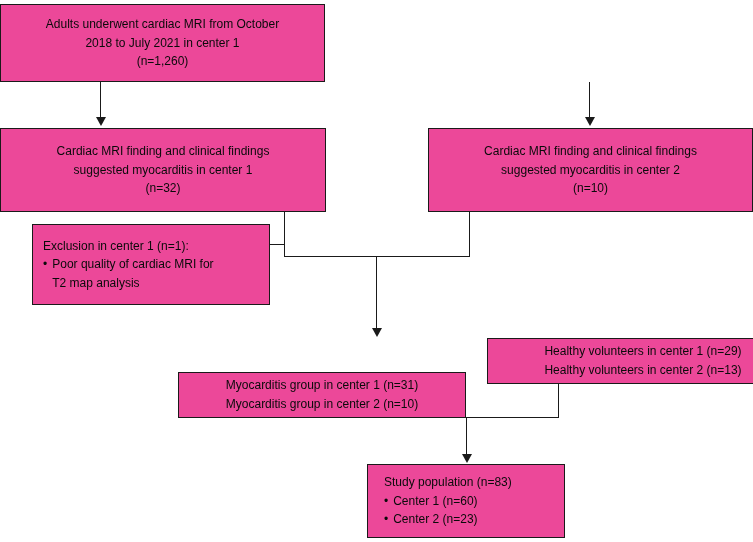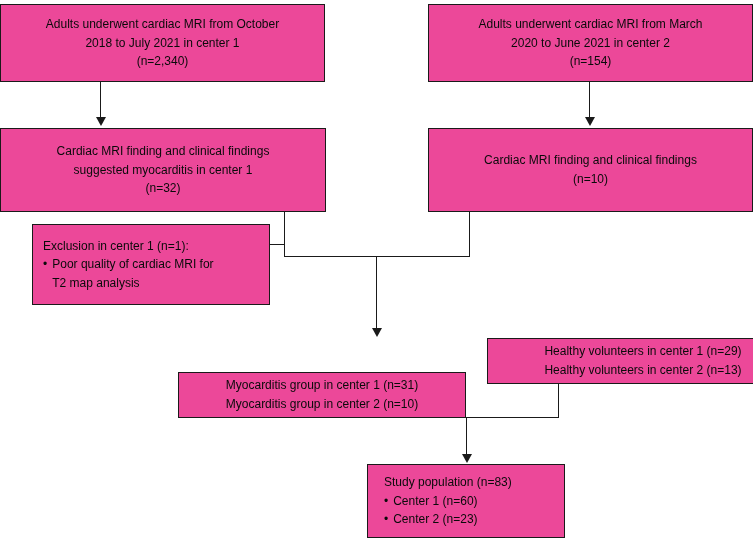--- a/index.html
+++ b/index.html
@@ -77,43 +77,39 @@
   .tline { display: block; }
 </style>
 </head>
 <body>
 
 <div id="canvas">
 
   <div class="node center" style="left:0px; top:4px; width:325px; height:78px;">
     <span class="tline">Adults underwent cardiac MRI from October</span>
     <span class="tline">2018 to July 2021 in center 1</span>
-    <span class="tline">(n=2,340)</span>
+    <span class="tline">(n=1,260)</span>
   </div>
 
-  <div class="node center" style="left:428px; top:4px; width:325px; height:78px;">
-    <span class="tline">Adults underwent cardiac MRI from March</span>
-    <span class="tline">2020 to June 2021 in center 2</span>
-    <span class="tline">(n=154)</span>
-  </div>
 
   <div class="line vline" style="left:100px; top:82px; height:36px;"></div>
   <div class="arrow-down" style="left:96px; top:117px;"></div>
 
   <div class="line vline" style="left:589px; top:82px; height:36px;"></div>
   <div class="arrow-down" style="left:585px; top:117px;"></div>
 
   <div class="node center" style="left:0px; top:128px; width:326px; height:84px;">
     <span class="tline">Cardiac MRI finding and clinical findings</span>
     <span class="tline">suggested myocarditis in center 1</span>
     <span class="tline">(n=32)</span>
   </div>
 
   <div class="node center" style="left:428px; top:128px; width:325px; height:84px;">
     <span class="tline">Cardiac MRI finding and clinical findings</span>
+    <span class="tline">suggested myocarditis in center 2</span>
     <span class="tline">(n=10)</span>
   </div>
 
   <div class="line vline" style="left:284px; top:212px; height:45px;"></div>
   <div class="line vline" style="left:469px; top:212px; height:45px;"></div>
   <div class="line hline" style="left:284px; top:256px; width:186px;"></div>
 
   <div class="line hline" style="left:249px; top:244px; width:36px;"></div>
   <div class="arrow-left" style="left:240px; top:240px;"></div>
 

